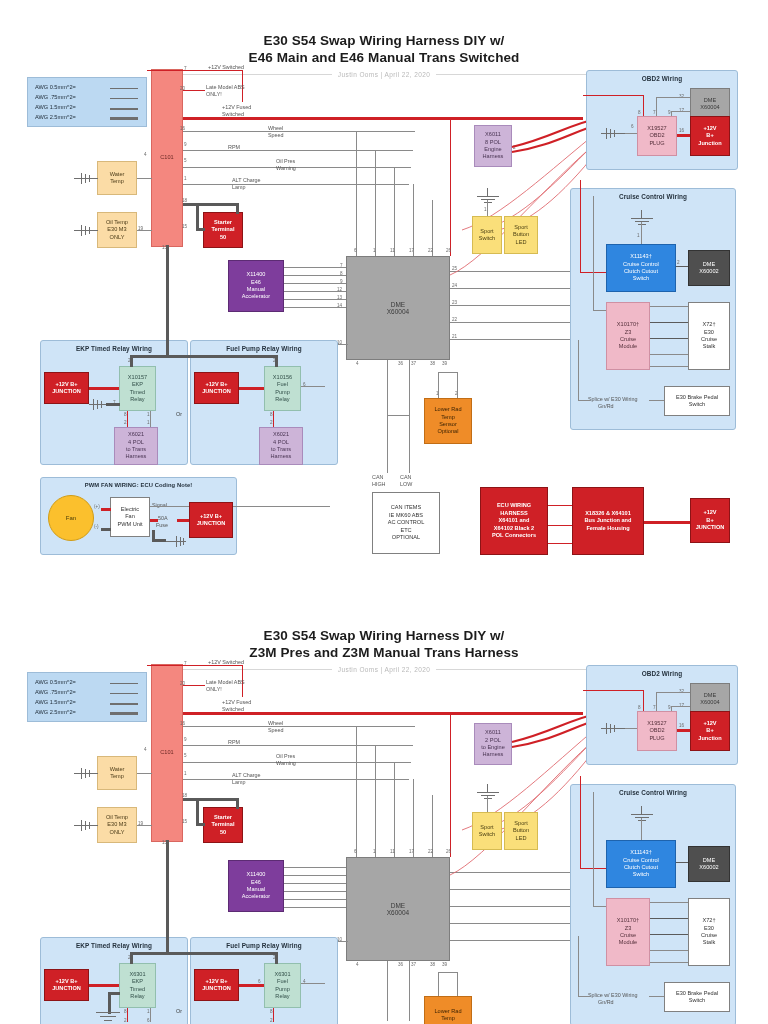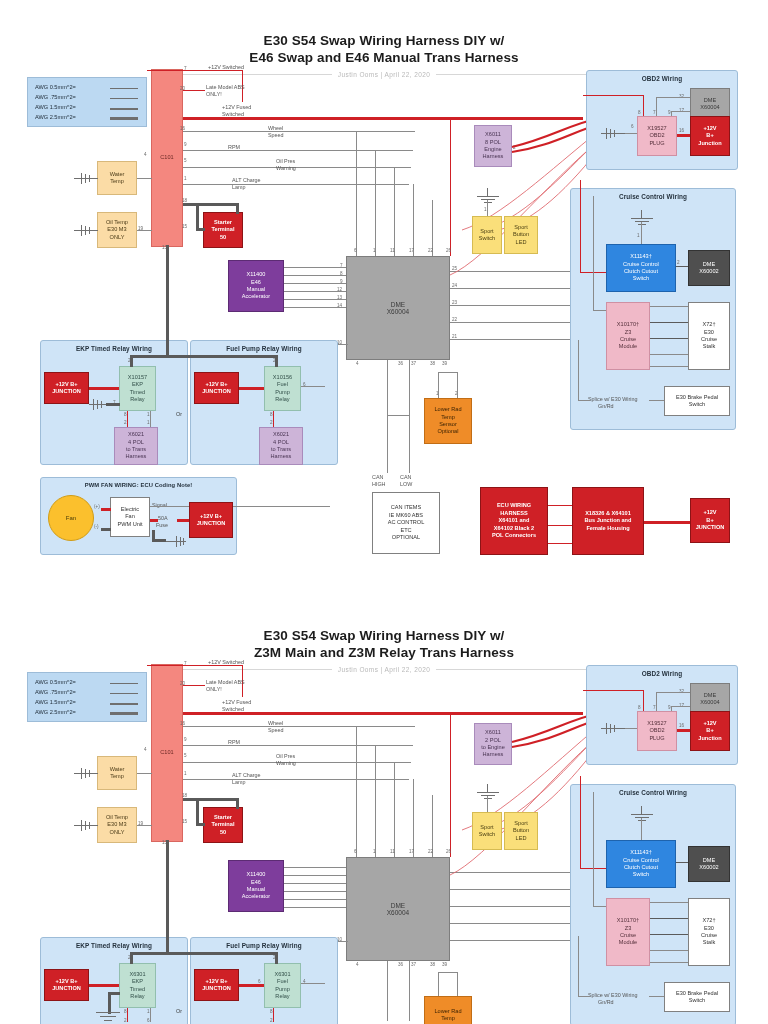--- a/index.html
+++ b/index.html
@@ -89,21 +89,21 @@
 </style>
 </head>
 <body>
 
 <div class="page">
 
   <div class="diagram d1">
 
     <div class="title-block">
       <div class="title-line">E30 S54 Swap Wiring Harness DIY w/</div>
-      <div class="title-line">E46 Swap and E46 Manual Trans Harness</div>
+      <div class="title-line">E46 Main and E46 Manual Trans Switched</div>
       <div class="byline-wrap">
         <div class="byline-rule"></div>
         <div class="byline">Justin Ooms  |  April 22, 2020</div>
         <div class="byline-rule"></div>
       </div>
     </div>
 
     <div class="legend" style="left:27px;top:77px;width:120px;height:50px;">
       <div class="legend-row" style="left:7px;top:6px;">AWG 0.5mm^2=</div>
       <div class="legend-row" style="left:7px;top:16px;">AWG  .75mm^2=</div>
@@ -595,21 +595,21 @@
     <div class="w redthin-h" style="left:548px;top:525px;width:24px;"></div>
     <div class="w redthin-h" style="left:548px;top:543px;width:24px;"></div>
     <div class="lbl dark" style="left:650px;top:517px;color:#fff;">9mm^2</div>
     <div class="w redthick-h" style="left:644px;top:521px;width:46px;"></div>
   </div>
 
   <div class="diagram d2">
 
     <div class="title-block" style="top:30px;">
       <div class="title-line">E30 S54 Swap Wiring Harness DIY w/</div>
-      <div class="title-line">Z3M Main and Z3M Relay Trans Harness</div>
+      <div class="title-line">Z3M Pres and Z3M Manual Trans Harness</div>
       <div class="byline-wrap">
         <div class="byline-rule"></div>
         <div class="byline">Justin Ooms  |  April 22, 2020</div>
         <div class="byline-rule"></div>
       </div>
     </div>
 
     <div class="legend" style="left:27px;top:75px;width:120px;height:50px;">
       <div class="legend-row" style="left:7px;top:6px;">AWG 0.5mm^2=</div>
       <div class="legend-row" style="left:7px;top:16px;">AWG  .75mm^2=</div>

